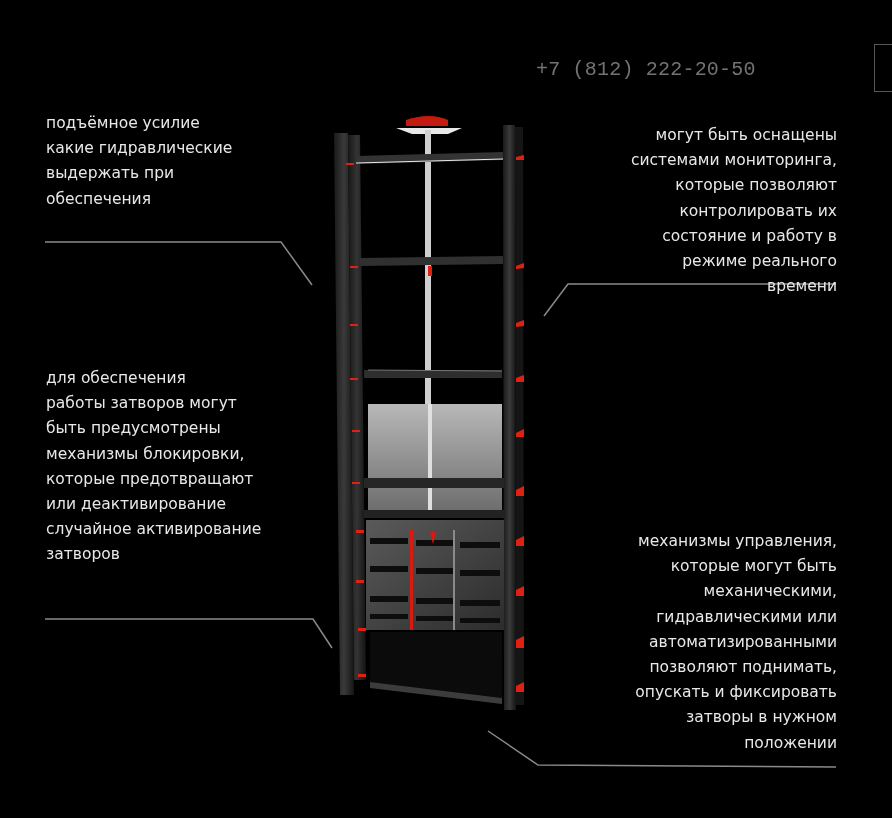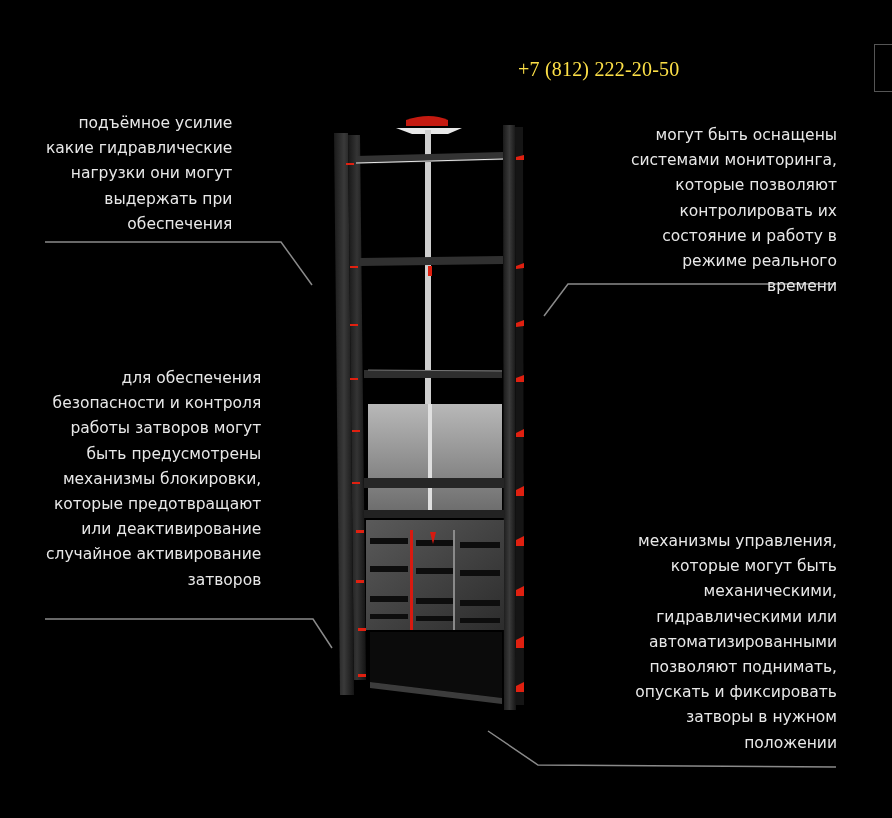--- a/index.html
+++ b/index.html
@@ -10,25 +10,25 @@
     body {
       width: 892px;
       height: 818px;
       position: relative;
       overflow: hidden;
       font-family: "DejaVu Sans", "Liberation Sans", sans-serif;
       color: #ffffff;
     }
     .phone {
       position: absolute;
-      left: 518px;
+      left: 536px;
       top: 58px;
-      font-family: Liberation Serif, serif;
+      font-family: Liberation Mono, monospace;
       font-size: 20px;
-      color: #fde047;
+      color: #737373;
       letter-spacing: 0.2px;
       text-decoration: none;
     }
     .edge-box {
       position: absolute;
       left: 874px;
       top: 44px;
       width: 30px;
       height: 48px;
       border: 1px solid #555555;
@@ -36,21 +36,21 @@
       cursor: pointer;
     }
     .note {
       position: absolute;
       font-size: 15.5px;
       line-height: 25.2px;
       color: #e8e8e8;
       font-weight: normal;
     }
     .note .line { display: block; white-space: nowrap; }
-    .note.left { text-align: right; }
+    .note.left { text-align: left; }
     .note.right { text-align: right; }
     #note-1 { left: 46px; top: 111px; }
     #note-2 { right: 55px; top: 123px; }
     #note-3 { left: 46px; top: 366px; }
     #note-4 { right: 55px; top: 529px; }
     svg.layer {
       position: absolute;
       left: 0;
       top: 0;
       width: 892px;
@@ -169,38 +169,36 @@
     <rect x="36" y="480" width="8" height="3"></rect>
     <rect x="38" y="528" width="8" height="3"></rect>
     <rect x="38" y="574" width="8" height="3"></rect>
     <rect x="108" y="166" width="4" height="10"></rect>
   </g>
 </svg>
 
 <div class="note left" id="note-1">
   <span class="line">подъёмное усилие</span>
   <span class="line">какие гидравлические</span>
-  <span class="line">нагрузки они могут</span>
   <span class="line">выдержать при</span>
   <span class="line">обеспечения</span>
 </div>
 
 <div class="note right" id="note-2">
   <span class="line">могут быть оснащены</span>
   <span class="line">системами мониторинга,</span>
   <span class="line">которые позволяют</span>
   <span class="line">контролировать их</span>
   <span class="line">состояние и работу в</span>
   <span class="line">режиме реального</span>
   <span class="line">времени</span>
 </div>
 
 <div class="note left" id="note-3">
   <span class="line">для обеспечения</span>
-  <span class="line">безопасности и контроля</span>
   <span class="line">работы затворов могут</span>
   <span class="line">быть предусмотрены</span>
   <span class="line">механизмы блокировки,</span>
   <span class="line">которые предотвращают</span>
   <span class="line">или деактивирование</span>
   <span class="line">случайное активирование</span>
   <span class="line">затворов</span>
 </div>
 
 <div class="note right" id="note-4">

